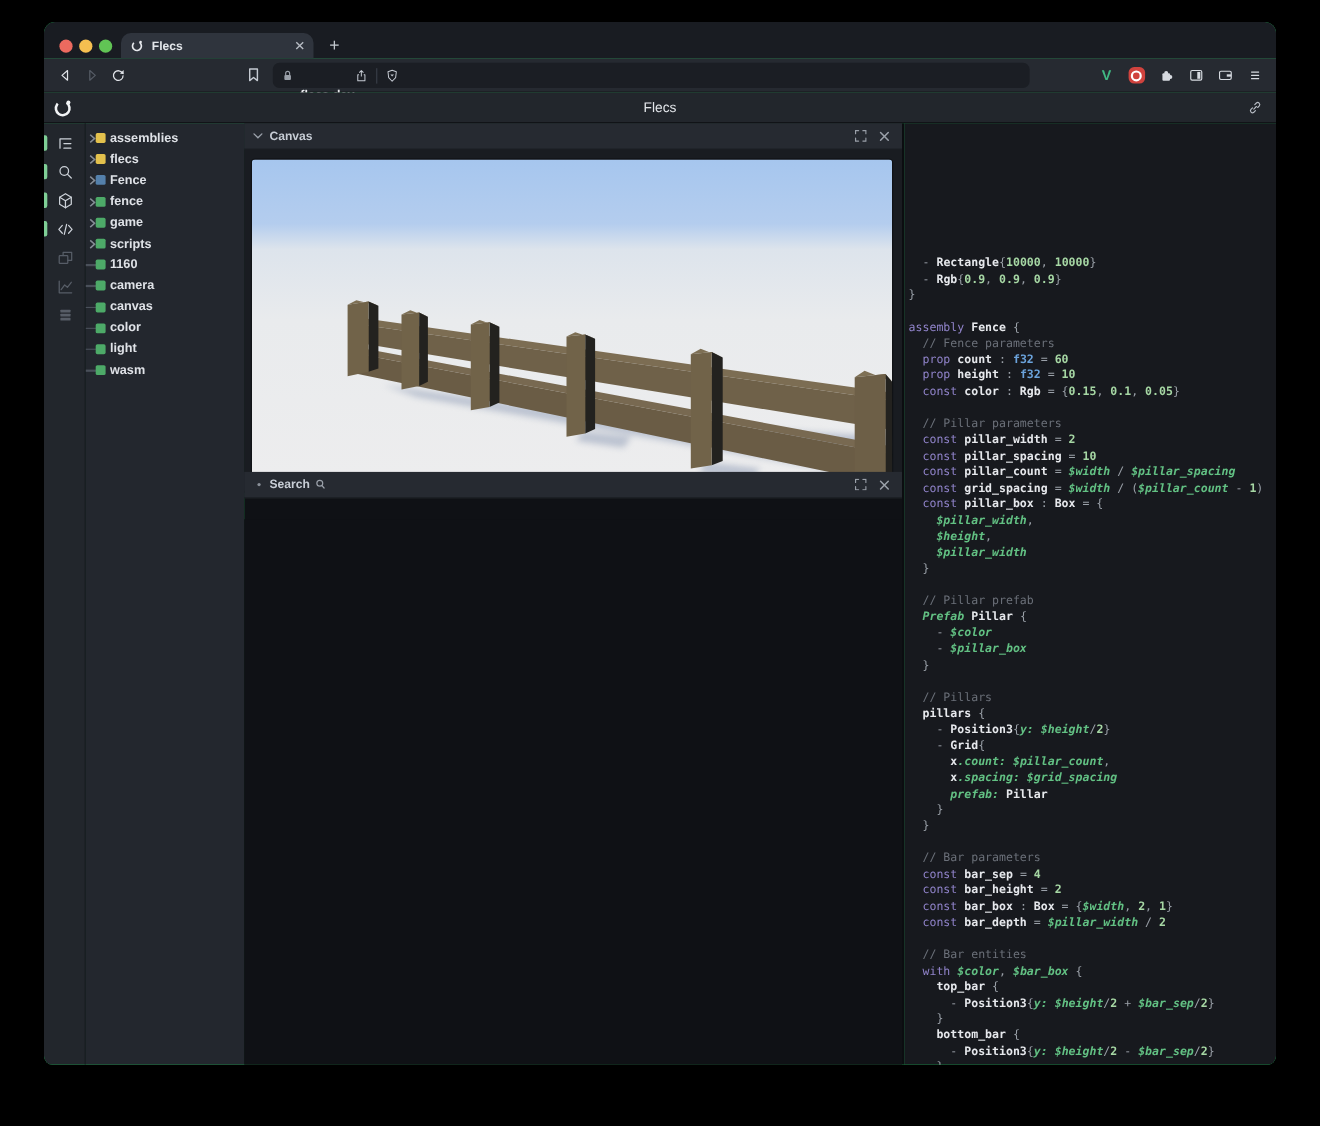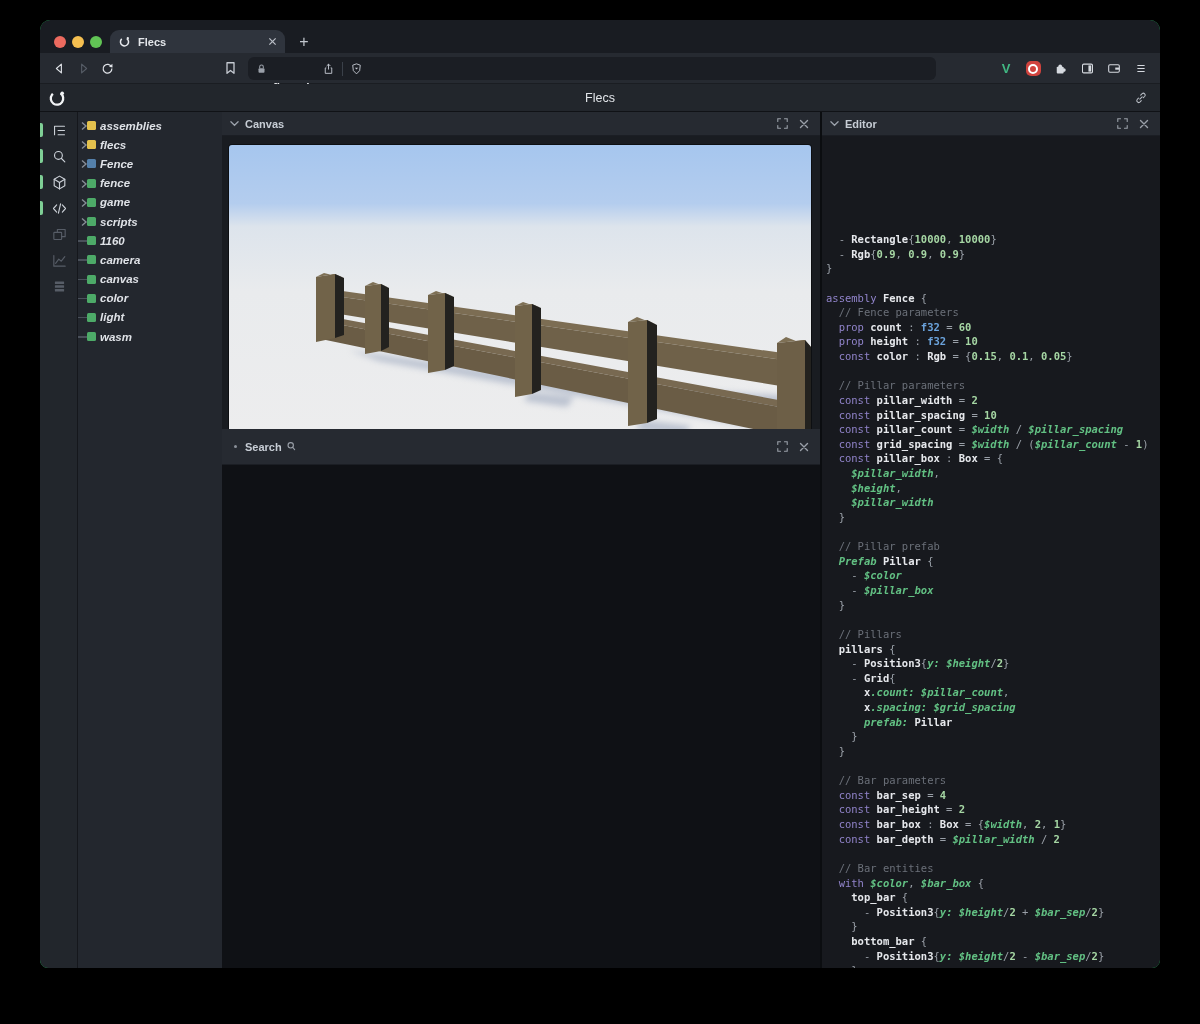--- a/index.html
+++ b/index.html
@@ -34,38 +34,38 @@
   .app-title{position:absolute;left:0;right:0;top:0;height:28px;display:flex;align-items:center;justify-content:center;
     font-size:12.5px;font-weight:500;color:#e2e5e9;}
   
   .rail{position:absolute;left:0;top:92px;width:38px;height:856px;background:#22262c;border-right:1px solid #15171c;box-sizing:border-box;padding-top:5px;}
   .rail-btn{position:relative;width:38px;height:26px;display:flex;align-items:center;justify-content:center;}
   .rail-btn svg{stroke:#575d67;fill:none;stroke-width:1.6;stroke-linecap:round;stroke-linejoin:round;}
   .rail-btn svg .fil{fill:#575d67;stroke:none;}
   .rail-btn.active svg{stroke:#ccd1d8;}
   .rail-btn.active::before{content:"";position:absolute;left:0;top:6px;width:3px;height:14px;border-radius:0 2px 2px 0;background:#7fcf96;}
   .tree{position:absolute;left:38px;top:92px;width:144px;height:856px;background:#23272e;box-sizing:border-box;padding-top:4px;}
-  .tree-row{position:relative;height:19.2px;display:flex;align-items:center;font-style:italic;}
+  .tree-row{position:relative;height:19.2px;display:flex;align-items:center;}
   .tree-chev{position:absolute;left:2px;top:5px;}
   .tree-dash{position:absolute;left:0;top:9px;width:12px;height:1.5px;background:#4a505a;}
   .tree-sq{position:absolute;left:9px;top:5px;width:9px;height:9px;border-radius:1.5px;}
   .tree-label{position:absolute;left:22px;top:0;height:19.2px;display:flex;align-items:center;
     font-size:11.5px;font-weight:700;color:#dfe2e7;}
   .center{position:absolute;left:182px;top:92px;width:598px;height:856px;background:#0f1115;}
   .editorcol{position:absolute;left:782px;top:92px;width:338px;height:856px;background:#17191e;}
   .coldiv{position:absolute;left:780px;top:92px;width:2px;height:856px;background:#0b0d10;}
   .phead{height:24px;background:#262a31;border-bottom:1px solid #1b1e24;box-sizing:border-box;
     display:flex;align-items:center;padding:0 8px;color:#c7cdd5;}
   .phead .ptitle{font-size:11px;font-weight:700;margin-left:6px;flex:1;text-align:left;}
   .phead svg{stroke:#9aa0a9;fill:none;stroke-width:1.4;stroke-linecap:round;}
   .pbtn{width:16px;height:16px;display:flex;align-items:center;justify-content:center;margin-left:6px;}
   .canvas-body{position:absolute;left:0;top:24px;width:598px;height:310px;background:#191c21;}
   .scene{position:absolute;left:7px;top:9px;width:582px;height:292px;border-radius:3px;overflow:hidden;
     box-shadow:0 0 0 1px rgba(0,0,0,.45);}
-  .searchhead{position:absolute;left:0;top:317px;width:598px;height:36px;}
+  .searchhead{position:absolute;left:0;top:317px;width:598px;height:24px;}
   .search-dot{width:3px;height:3px;border-radius:50%;background:#8a9099;margin-left:4px;}
   .search-body{position:absolute;left:0;top:360px;width:598px;height:496px;background:#0f1115;}
   .cdivh{position:absolute;left:0;top:334px;width:598px;height:2px;background:#0b0d10;}
   
   .code{position:absolute;left:4px;top:120px;right:0;bottom:0;font-family:"DejaVu Sans Mono",monospace;
     font-size:10.5px;line-height:14.63px;}
   .code-line{white-space:pre;height:14.63px;}
   .tok-k{color:#9184cb;}
   .tok-i{color:#e6e8ec;font-weight:700;}
   .tok-g{color:#62c083;font-weight:700;font-style:italic;}
@@ -396,36 +396,20 @@
             <path d="M1.5 1.5 8.5 8.5 M8.5 1.5 1.5 8.5"></path>
           </svg>
       </span>
     </div>
     <div class="search-body"></div>
   </div>
 
   <div class="coldiv"></div>
 
   <div class="editorcol">
-    <div class="phead">
-      <svg width="9" height="7" viewBox="0 0 10 7">
-          <polyline points="1,1.5 5,5.5 9,1.5"></polyline>
-        </svg>
-      <span class="ptitle">Editor</span>
-      <span class="pbtn">
-        <svg width="11" height="11" viewBox="0 0 14 14">
-            <path d="M1 4.5V1h3.5 M9.5 1H13v3.5 M13 9.5V13H9.5 M4.5 13H1V9.5"></path>
-          </svg>
-      </span>
-      <span class="pbtn">
-        <svg width="10" height="10" viewBox="0 0 10 10">
-            <path d="M1.5 1.5 8.5 8.5 M8.5 1.5 1.5 8.5"></path>
-          </svg>
-      </span>
-    </div>
     <div class="code">
         <div class="code-line"><span class="tok-p">  - </span><span class="tok-i">Rectangle</span><span class="tok-p">{</span><span class="tok-n">10000</span><span class="tok-p">, </span><span class="tok-n">10000</span><span class="tok-p">}</span></div>
         <div class="code-line"><span class="tok-p">  - </span><span class="tok-i">Rgb</span><span class="tok-p">{</span><span class="tok-n">0.9</span><span class="tok-p">, </span><span class="tok-n">0.9</span><span class="tok-p">, </span><span class="tok-n">0.9</span><span class="tok-p">}</span></div>
         <div class="code-line"><span class="tok-p">}</span></div>
         <div class="code-line"> </div>
         <div class="code-line"><span class="tok-k">assembly </span><span class="tok-i">Fence</span><span class="tok-p"> {</span></div>
         <div class="code-line"><span class="tok-c">  // Fence parameters</span></div>
         <div class="code-line"><span class="tok-k">  prop </span><span class="tok-i">count</span><span class="tok-p"> : </span><span class="tok-b">f32</span><span class="tok-p"> = </span><span class="tok-n">60</span></div>
         <div class="code-line"><span class="tok-k">  prop </span><span class="tok-i">height</span><span class="tok-p"> : </span><span class="tok-b">f32</span><span class="tok-p"> = </span><span class="tok-n">10</span></div>
         <div class="code-line"><span class="tok-k">  const </span><span class="tok-i">color</span><span class="tok-p"> : </span><span class="tok-i">Rgb</span><span class="tok-p"> = {</span><span class="tok-n">0.15</span><span class="tok-p">, </span><span class="tok-n">0.1</span><span class="tok-p">, </span><span class="tok-n">0.05</span><span class="tok-p">}</span></div>

